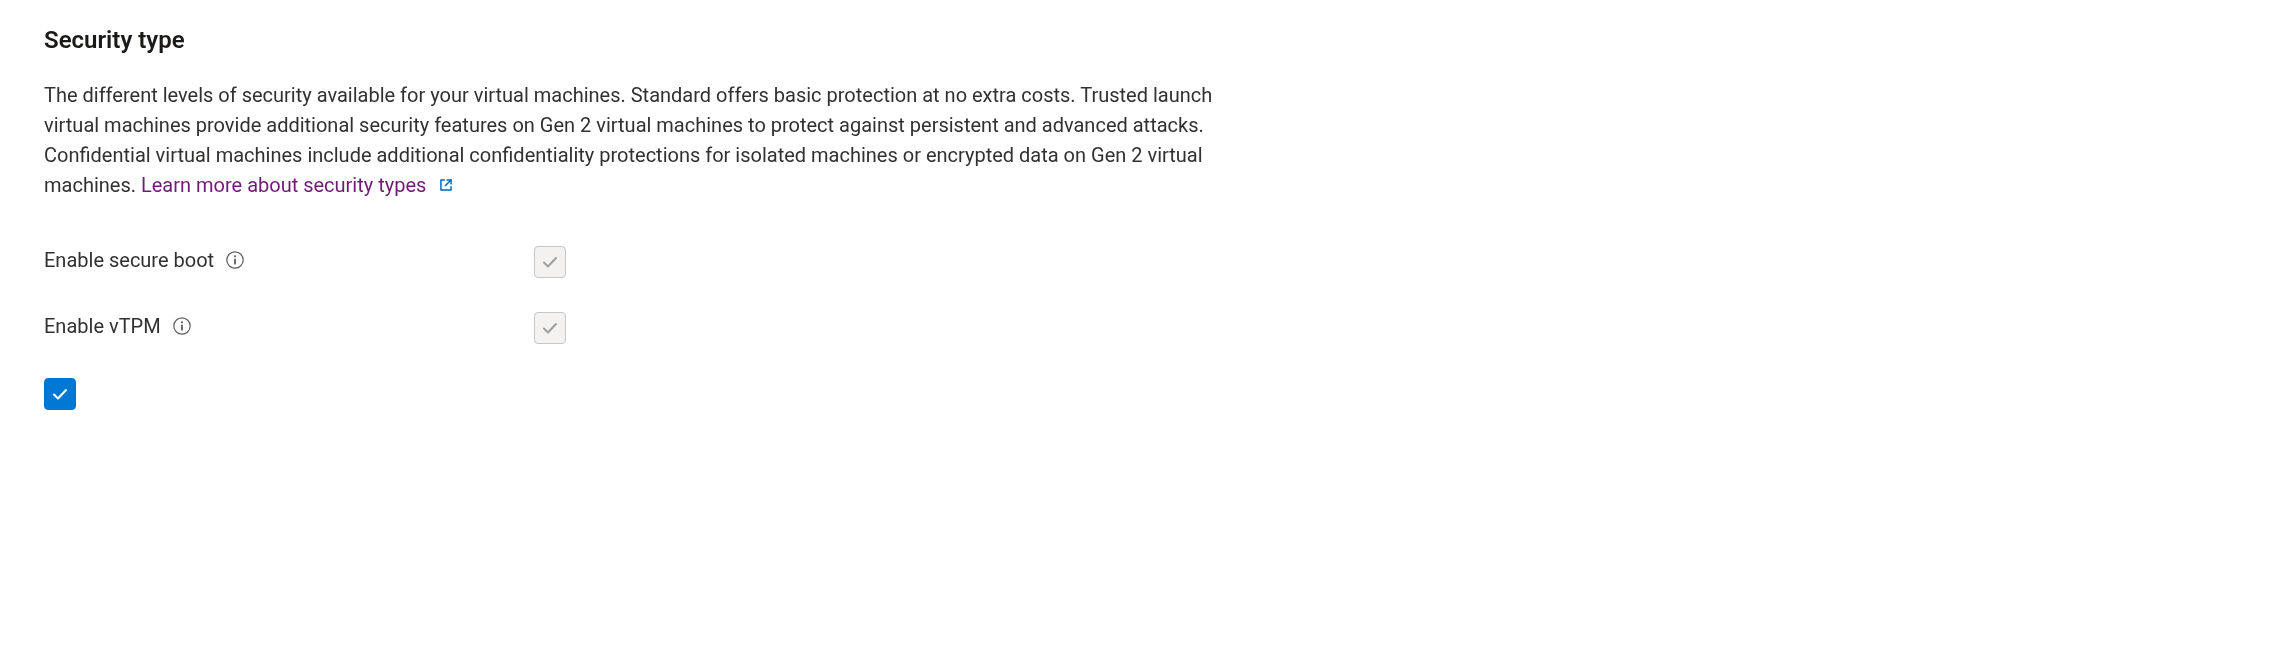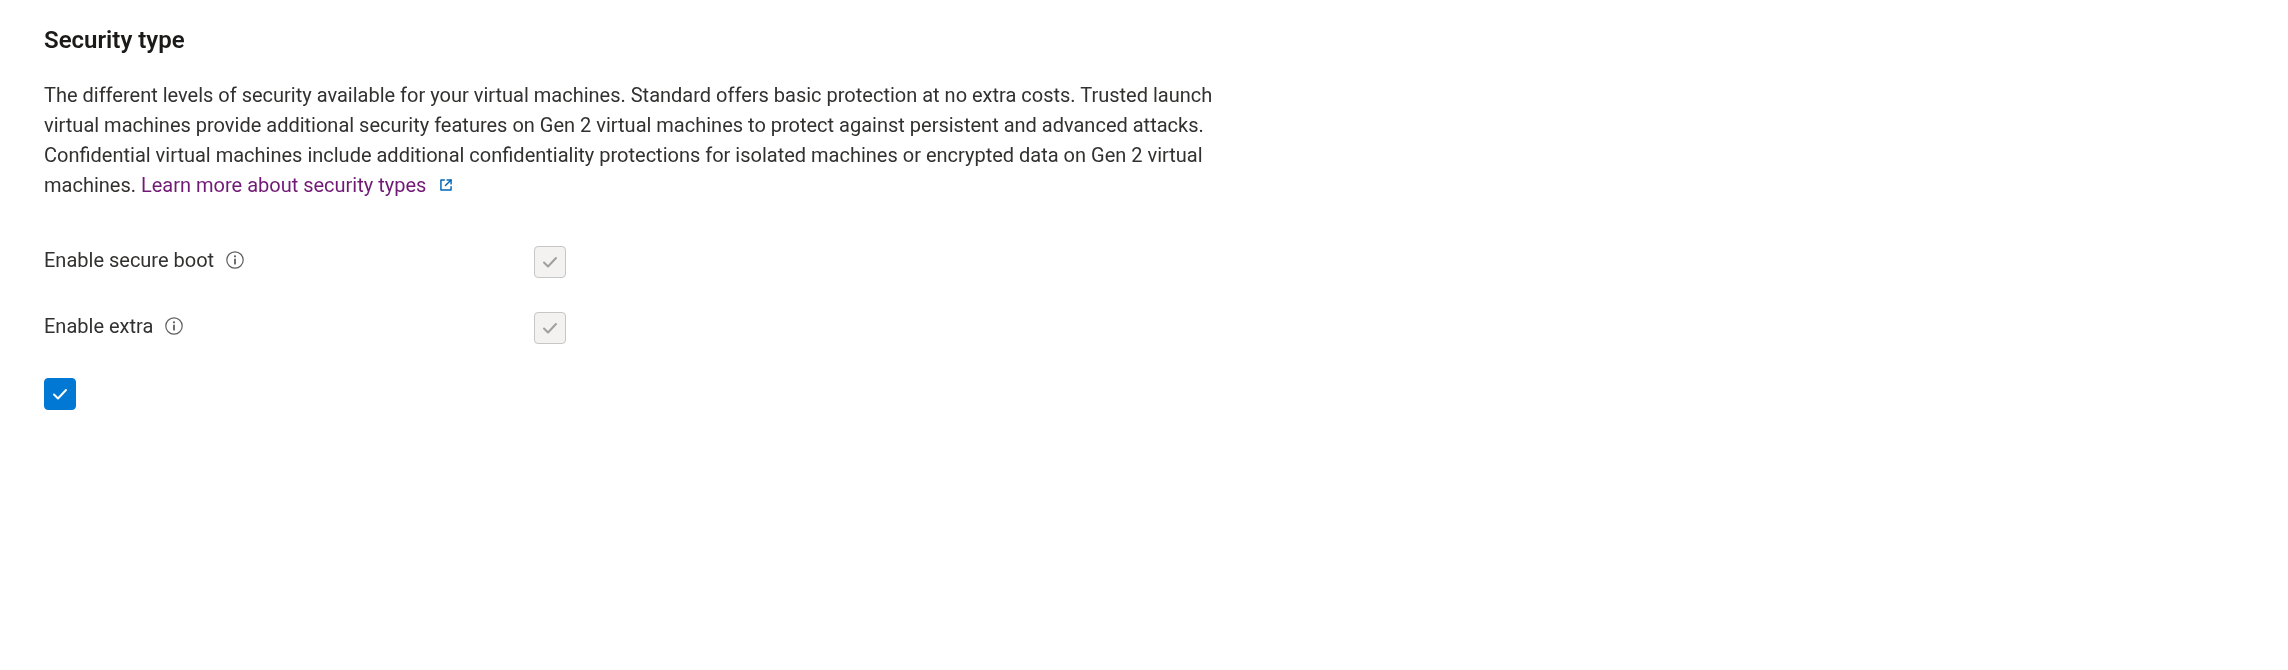--- a/index.html
+++ b/index.html
@@ -125,21 +125,21 @@
   </div>
   <div class="checkbox disabled">
     <svg width="20" height="20" viewBox="0 0 20 20" fill="none">
       <path d="M4 10.5L8 14.5L16 6" stroke-width="2" stroke-linecap="round" stroke-linejoin="round"></path>
     </svg>
   </div>
 </div>
 
 <div class="field-row">
   <div class="field-label-wrap">
-    <span class="field-label">Enable extra</span>
+    <span class="field-label">Enable vTPM</span>
     <span class="info-icon">
       <svg width="20" height="20" viewBox="0 0 20 20" fill="none">
         <circle cx="10" cy="10" r="8.2" stroke="#605e5c" stroke-width="1.2"></circle>
         <circle cx="10" cy="6.3" r="1.1" fill="#605e5c"></circle>
         <rect x="9.1" y="8.6" width="1.8" height="6" rx="0.9" fill="#605e5c"></rect>
       </svg>
     </span>
   </div>
   <div class="checkbox disabled">
     <svg width="20" height="20" viewBox="0 0 20 20" fill="none">

